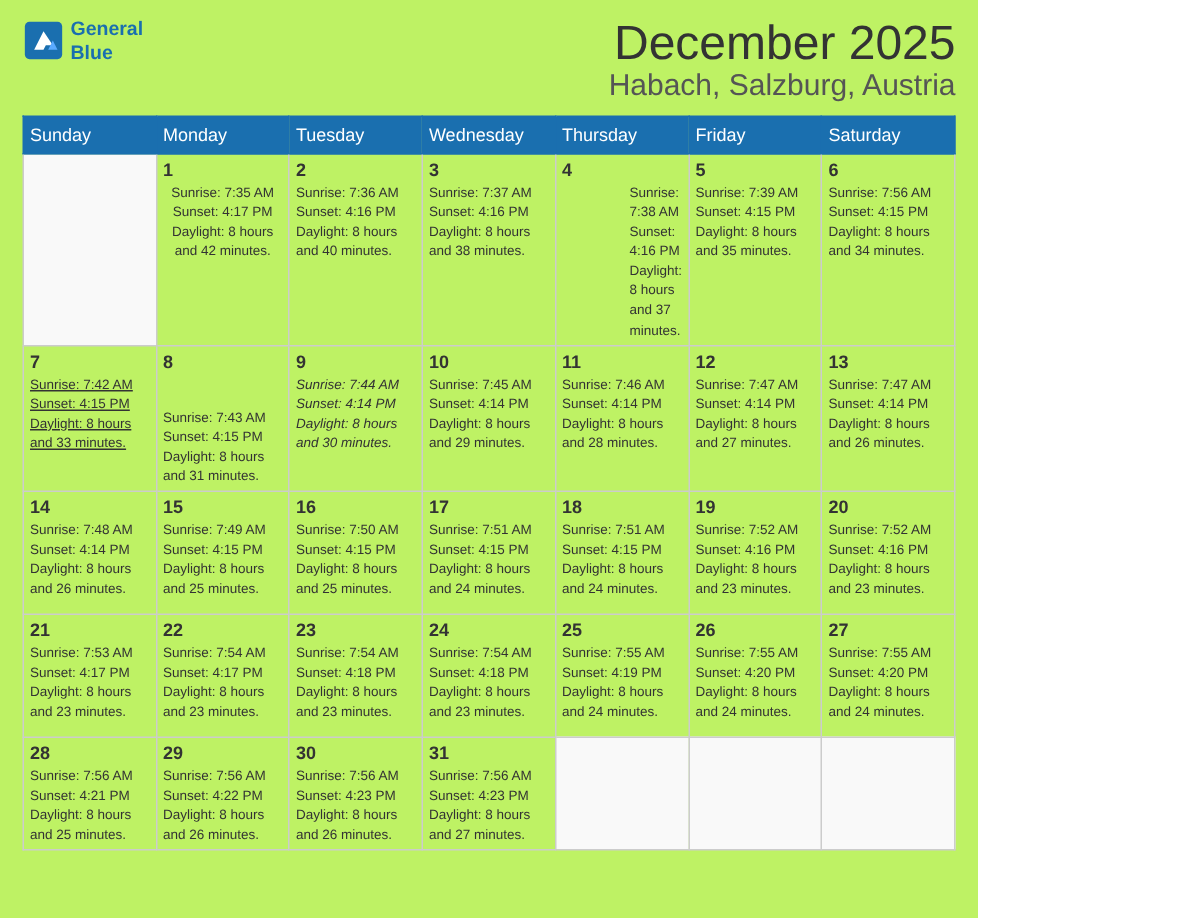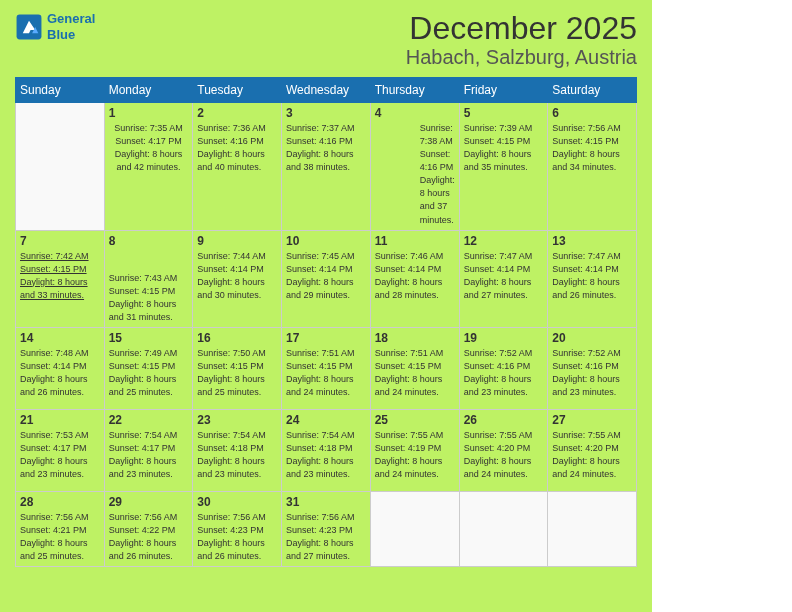--- a/index.html
+++ b/index.html
@@ -184,21 +184,21 @@
           </td>
           <td>
             <span class="day-num">8</span>
             <div class="day-info" style="white-space: pre-line; margin-top: 24px;">Sunrise: 7:43 AM
 Sunset: 4:15 PM
 Daylight: 8 hours
 and 31 minutes.</div>
           </td>
           <td>
             <span class="day-num">9</span>
-            <div class="day-info" style="white-space: pre-line;">Sunrise: 7:44 AM
+            <div class="day-info" style="white-space: pre-line; font-style: italic;">Sunrise: 7:44 AM
 Sunset: 4:14 PM
 Daylight: 8 hours
 and 30 minutes.</div>
           </td>
           <td>
             <span class="day-num">10</span>
             <div class="day-info" style="white-space: pre-line;">Sunrise: 7:45 AM
 Sunset: 4:14 PM
 Daylight: 8 hours
 and 29 minutes.</div>

